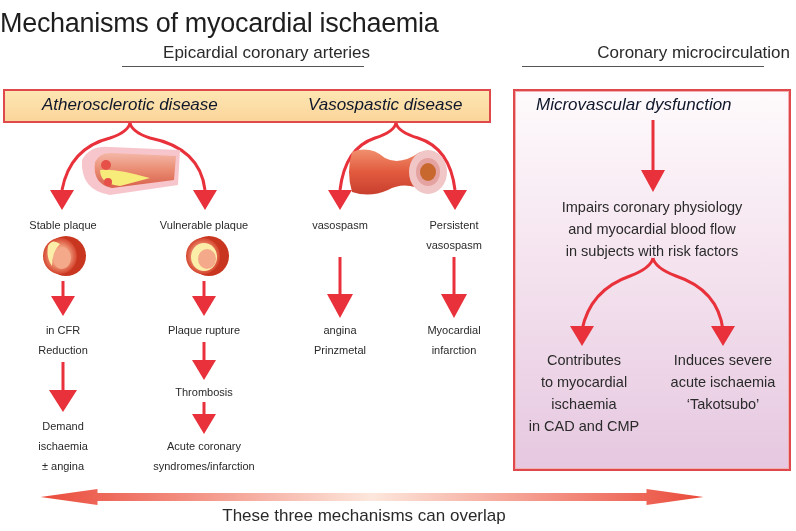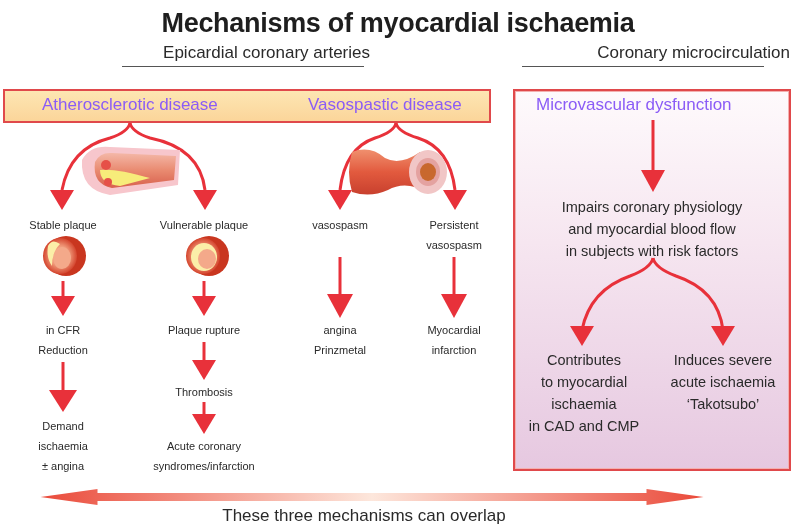--- a/index.html
+++ b/index.html
@@ -1,30 +1,30 @@
 <!DOCTYPE html>
 <html><head>
 <meta charset="utf-8">
 <style>
   html, body { margin: 0; padding: 0; background: #ffffff; }
   body { width: 796px; height: 531px; position: relative; overflow: hidden;
          font-family: "Liberation Sans", sans-serif; color: #262626; }
   .abs { position: absolute; }
-  .title { left: 0; width: 796px; top: 8px; text-align: center;
-           font-size: 27px; font-weight: bold; color: #1e1e1e; letter-spacing: -0.3px; }
+  .title { left: 0; width: 796px; top: 8px; text-align: left;
+           font-size: 27px; font-weight: normal; color: #1e1e1e; letter-spacing: -0.3px; }
   .section { font-size: 17px; color: #2a2a2a; text-align: right; }
   .section-line { height: 1px; background: #555; }
   .box-left { left: 3px; top: 89px; width: 488px; height: 34px;
               background: linear-gradient(#fde6b3, #fbd59a);
               border: 2px solid #e0494b; box-sizing: border-box; }
   .box-right { left: 513px; top: 89px; width: 278px; height: 382px;
                background: linear-gradient(#fefafc 0%, #f6e6f0 40%, #e6c8e0 100%);
                border: 2px solid #e0494b; box-sizing: border-box;
                box-shadow: inset 0 0 0 1px #f3b0b0; }
-  .hdr { font-size: 17px; color: #8b5cf6; }
+  .hdr { font-size: 17px; color: #0f172a; font-style: italic; }
   .lbl { font-size: 11px; text-align: center; line-height: 20px; color: #2a2a2a; }
   .lbl-sm { font-size: 14.5px; text-align: center; line-height: 22px; color: #2a2a2a; }
   svg { position: absolute; left: 0; top: 0; }
   .footer { left: 0; width: 728px; top: 506px; text-align: center; font-size: 17px; color: #2a2a2a; }
 </style>
 </head>
 <body>
 
 <div class="abs title">Mechanisms of myocardial ischaemia</div>
 

